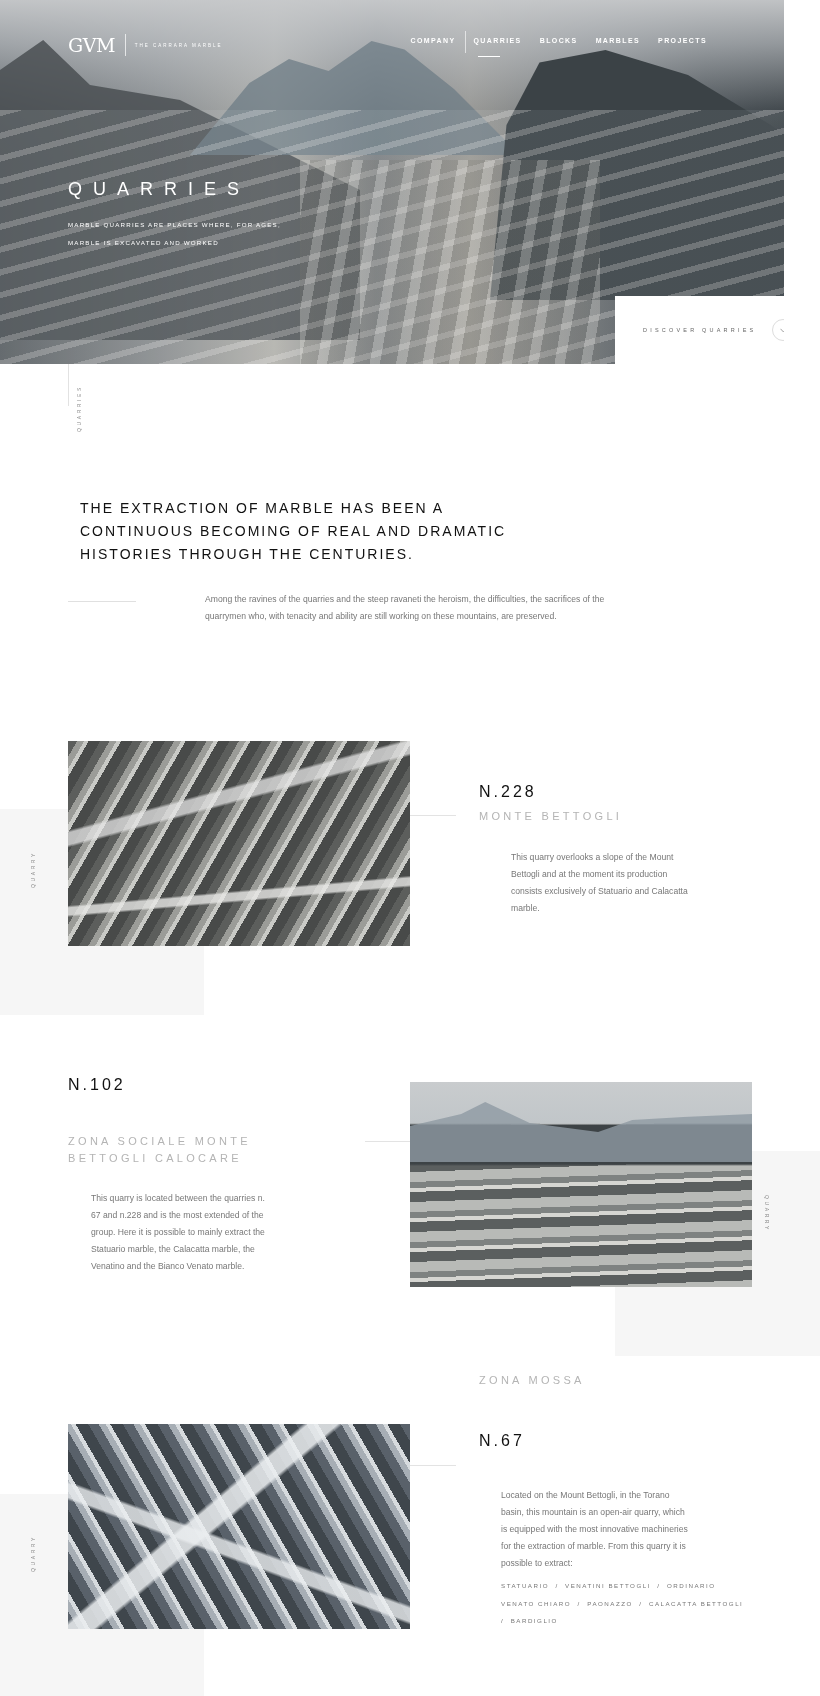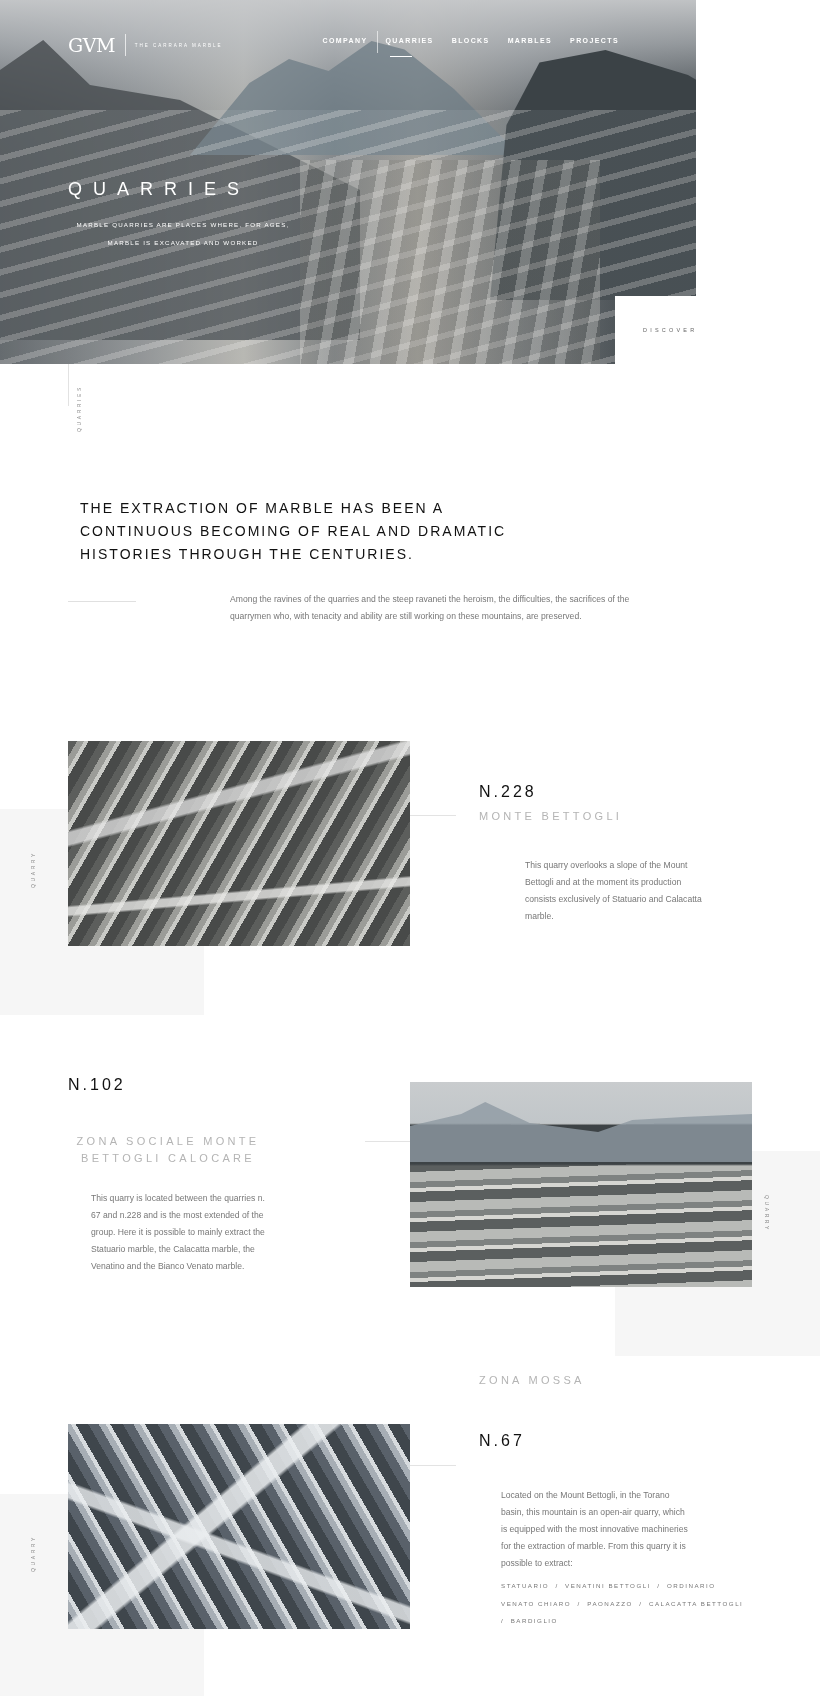--- a/index.html
+++ b/index.html
@@ -1,24 +1,23 @@
 <!DOCTYPE html>
 <html><head>
 <meta charset="utf-8">
 <style>
   * { margin: 0; padding: 0; box-sizing: border-box; }
   html, body { width: 820px; background: #ffffff; }
   body { position: relative; height: 1696px; overflow: hidden; font-family: "Liberation Sans", sans-serif; color: #222; }
 
   
-  .hero { position: absolute; left: 0; top: 0; width: 696px; height: 364px; overflow: hidden;
+  .hero { position: absolute; left: 0; top: 0; width: 784px; height: 364px; overflow: hidden;
     background:
       linear-gradient(180deg, rgba(200,202,204,0.95) 0%, rgba(190,194,198,0.7) 12%, rgba(150,160,168,0.2) 30%, rgba(0,0,0,0) 45%),
       linear-gradient(90deg, #5a5f63 0%, #8a8d8f 20%, #b3b2ad 35%, #7b7f82 48%, #9a9893 60%, #6c7073 75%, #3e4448 90%, #2f3539 100%);
-    text-align: center;
   }
   .hero .m1 { position: absolute; left: 190px; top: 35px; width: 330px; height: 120px; background: #6e7c86; clip-path: polygon(0 100%, 18% 40%, 30% 20%, 42% 30%, 55% 5%, 65% 12%, 80% 45%, 100% 100%); opacity: .75; }
   .hero .m2 { position: absolute; left: 490px; top: 50px; width: 330px; height: 250px; background: #3b4246; clip-path: polygon(0 100%, 5% 30%, 15% 5%, 35% 0%, 60% 10%, 85% 30%, 100% 45%, 100% 100%); }
   .hero .m3 { position: absolute; left: 0px; top: 40px; width: 360px; height: 300px; background: #4a4f52; clip-path: polygon(0 10%, 12% 0%, 25% 15%, 50% 20%, 75% 35%, 100% 50%, 100% 100%, 0 100%); opacity: .85; }
   .hero .snow1 { position: absolute; left: 0; top: 110px; width: 820px; height: 254px;
     background: repeating-linear-gradient(165deg, rgba(230,230,228,.55) 0 6px, rgba(90,95,98,.35) 6px 22px); mix-blend-mode: screen; opacity: .55; }
   .hero .snow2 { position: absolute; left: 300px; top: 160px; width: 300px; height: 204px;
     background: repeating-linear-gradient(100deg, rgba(220,218,212,.6) 0 10px, rgba(120,118,110,.4) 10px 26px); opacity: .55; }
 
   .logo { position: absolute; left: 68px; top: 34px; display: flex; align-items: center; }
@@ -40,28 +39,28 @@
 
   
   .vline { position: absolute; left: 68px; top: 364px; width: 1px; height: 42px; background: #e2e2e2; }
   .vlabel { position: absolute; font-size: 5px; letter-spacing: 2.6px; color: #888; text-transform: uppercase; white-space: nowrap; }
   .vlabel.ccw { transform: rotate(-90deg); transform-origin: left top; }
   .vlabel.cw { transform: rotate(90deg); transform-origin: left top; }
 
   
   .intro-title { position: absolute; left: 80px; top: 497px; width: 440px; font-size: 14px; font-weight: normal; letter-spacing: 2px; line-height: 23px; color: #111; text-transform: uppercase; }
   .intro-rule { position: absolute; left: 68px; top: 601px; width: 68px; height: 1px; background: #e0e0e0; }
-  .intro-text { position: absolute; left: 205px; top: 591px; width: 430px; font-size: 8.6px; line-height: 17px; color: #777; margin-left: 25px; }
+  .intro-text { position: absolute; left: 205px; top: 591px; width: 430px; font-size: 8.6px; line-height: 17px; color: #777; }
 
   
   .gray-block { position: absolute; background: #f6f6f6; }
   .photo { position: absolute; overflow: hidden; }
   .connector { position: absolute; height: 1px; background: #e3e3e3; }
   .q-num { position: absolute; font-size: 16px; letter-spacing: 3px; color: #111; text-align: right; }
-  .q-name { position: absolute; font-size: 11px; letter-spacing: 3.3px; color: #b4b4b4; text-transform: uppercase; line-height: 17px; text-align: center; }
+  .q-name { position: absolute; font-size: 11px; letter-spacing: 3.3px; color: #b4b4b4; text-transform: uppercase; line-height: 17px; }
   .q-desc { position: absolute; font-size: 8.6px; line-height: 17px; color: #777; }
   .q-marbles { position: absolute; font-size: 6.2px; letter-spacing: 1.5px; line-height: 17.5px; color: #777; text-transform: uppercase; }
 
   .p1 { background:
       linear-gradient(165deg, rgba(0,0,0,0) 30%, rgba(230,230,230,.75) 31%, rgba(230,230,230,.75) 35%, rgba(0,0,0,0) 36%),
       linear-gradient(175deg, rgba(0,0,0,0) 70%, rgba(232,232,230,.8) 71%, rgba(232,232,230,.8) 74%, rgba(0,0,0,0) 75%),
       repeating-linear-gradient(120deg, #5c5e5c 0 8px, #9b9c98 8px 14px, #c9cac6 14px 18px, #484a49 18px 28px); }
   .p2 { background:
       linear-gradient(180deg, #c9ccce 0%, #c1c6c9 20%, rgba(0,0,0,0) 21%),
       linear-gradient(180deg, rgba(0,0,0,0) 20%, #3d4346 21%, #3d4346 40%, rgba(0,0,0,0) 41%),
@@ -115,21 +114,21 @@
 <h2 class="intro-title">The extraction of marble has been a continuous becoming of real and dramatic histories through the centuries.</h2>
 <div class="intro-rule"></div>
 <p class="intro-text">Among the ravines of the quarries and the steep ravaneti the heroism, the difficulties, the sacrifices of the quarrymen who, with tenacity and ability are still working on these mountains, are preserved.</p>
 
 <div class="gray-block" style="left:0; top:809px; width:204px; height:206px;"></div>
 <span class="vlabel ccw" style="left:30px; top:888px;">Quarry</span>
 <div class="photo p1" style="left:68px; top:741px; width:342px; height:205px;"></div>
 <div class="connector" style="left:410px; top:815px; width:46px;"></div>
 <div class="q-num" style="left:479px; top:783px;">N.228</div>
 <div class="q-name" style="left:479px; top:808px;">Monte Bettogli</div>
-<p class="q-desc" style="left:525px; top:849px; width:185px;margin-top:8px;">This quarry overlooks a slope of the Mount Bettogli and at the moment its production consists exclusively of Statuario and Calacatta marble.</p>
+<p class="q-desc" style="left:511px; top:849px; width:185px;">This quarry overlooks a slope of the Mount Bettogli and at the moment its production consists exclusively of Statuario and Calacatta marble.</p>
 
 <div class="gray-block" style="left:615px; top:1151px; width:205px; height:205px;"></div>
 <span class="vlabel cw" style="left:770px; top:1195px;">Quarry</span>
 <div class="photo p2" style="left:410px; top:1082px; width:342px; height:205px;">
     <div class="ridge"></div>
   </div>
 <div class="connector" style="left:365px; top:1141px; width:45px;"></div>
 <div class="q-num" style="left:68px; top:1076px;">N.102</div>
 <div class="q-name" style="left:68px; top:1133px; width:200px;">Zona Sociale Monte Bettogli Calocare</div>
 <p class="q-desc" style="left:91px; top:1190px; width:185px;">This quarry is located between the quarries n. 67 and n.228 and is the most extended of the group. Here it is possible to mainly extract the Statuario marble, the Calacatta marble, the Venatino and the Bianco Venato marble.</p>

